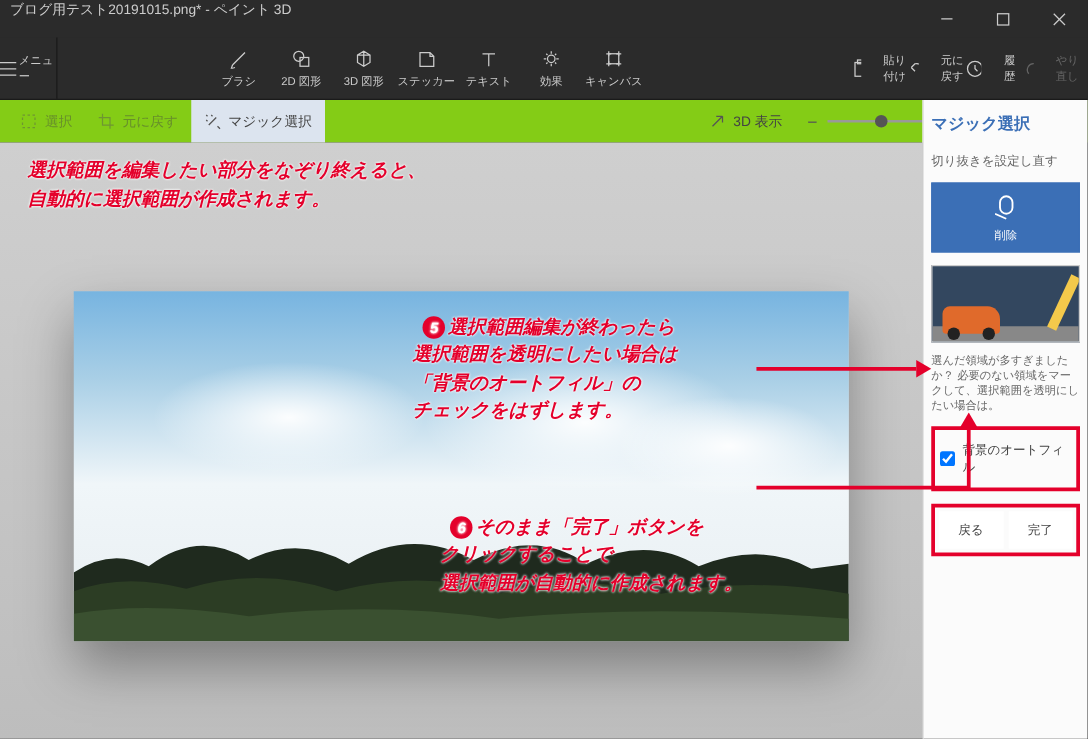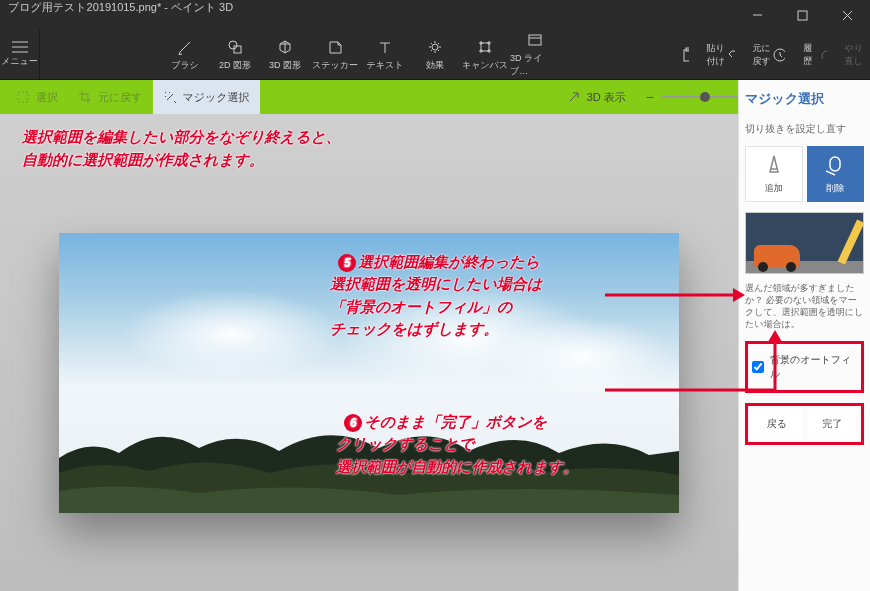--- a/index.html
+++ b/index.html
@@ -5,21 +5,21 @@
   * { margin: 0; padding: 0; box-sizing: border-box; font-family: "Yu Gothic UI", "Meiryo", sans-serif; }
   body { width: 870px; height: 591px; overflow: hidden; background: #2b2b2b; }
 
   
   .titlebar { height: 30px; background: #2b2b2b; display: flex; align-items: flex-start; color: #ccc; font-size: 11px; }
   .titlebar .title { padding-left: 8px; flex: 1; }
   .titlebar .winbtn { width: 45px; height: 30px; display: flex; align-items: center; justify-content: center; color: #ccc; }
 
   
   .ribbon { height: 50px; background: #2b2b2b; display: flex; align-items: stretch; color: #ccc; border-bottom: 1px solid #1a1a1a;}
-  .ribbon-left { width: 46px; display:flex; flex-direction:column; align-items:center; justify-content:center; gap:2px; font-size:9px; border-right:1px solid #1a1a1a;}
+  .ribbon-left { width: 46px; display:flex; flex-direction:row; align-items:center; justify-content:center; gap:2px; font-size:9px; border-right:1px solid #1a1a1a;}
   .ribbon-tools { display:flex; align-items:stretch; padding: 0 120px 0 120px; gap: 0; }
   .ribbon-tool { width: 50px; display:flex; flex-direction:column; align-items:center; justify-content:center; gap:3px; font-size:9px; }
   .ribbon-tool .ic { height:18px; display:flex; align-items:center; justify-content:center; }
   .ribbon-right { margin-left:auto; display:flex; align-items:stretch; padding-right:6px;}
   .ribbon-rbtn { width:46px; display:flex; flex-direction:row; align-items:center; justify-content:center; gap:18px; font-size:9px; }
   .ribbon-rbtn.dis { opacity: .35; }
 
   
   .secbar { height: 34px; background: #84cc16; display:flex; align-items:stretch; padding-left:6px; }
   .secbtn { display:flex; align-items:center; gap:6px; padding:0 10px; font-size:11px; color:#444; }
@@ -150,29 +150,20 @@
     </div>
     <div class="ribbon-tool">
       <div class="ic">
           <svg width="16" height="16" fill="none" stroke-width="1">
             <rect x="4" y="4" width="8" height="8"></rect>
             <path d="M4 2v4M12 2v4M4 10v4M12 10v4M2 4h4M10 4h4M2 12h4M10 12h4"></path>
           </svg>
         </div>
       <span>キャンバス</span>
     </div>
-    <div class="ribbon-tool">
-      <div class="ic">
-          <svg width="16" height="16" fill="none" stroke-width="1">
-            <rect x="2" y="3" width="12" height="10"></rect>
-            <path d="M2 6h12"></path>
-          </svg>
-        </div>
-      <span>3D ライブ…</span>
-    </div>
   </div>
   <div class="ribbon-right">
     <div class="ribbon-rbtn">
       <svg width="16" height="16" fill="none" stroke-width="1">
           <rect x="4" y="3" width="8" height="11"></rect>
           <rect x="6" y="1" width="4" height="3"></rect>
         </svg>
       <span>貼り付け</span>
     </div>
     <div class="ribbon-rbtn">
@@ -247,26 +238,20 @@
       <path d="M0 110 L0 70 Q40 55 90 68 Q150 50 210 70 Q280 52 340 72 Q410 55 470 72 Q540 58 620 72 L620 110 Z" fill="#2c3d24"></path>
       <path d="M0 110 L0 88 Q60 78 140 90 Q240 78 340 92 Q460 80 620 92 L620 110 Z" fill="#3a5030"></path>
     </svg>
   </div>
 </div>
 
 <div class="panel">
   <h3>マジック選択</h3>
   <div class="subhead">切り抜きを設定し直す</div>
   <div class="tool-row">
-    <div class="tool-card">
-      <span><svg width="18" height="22" fill="none" stroke="#888" stroke-width="1.5">
-            <path d="M9 2 5 18h8L9 2Z M6 15h6"></path>
-          </svg></span>
-      <span>追加</span>
-    </div>
     <div class="tool-card active">
       <span><svg width="18" height="22" fill="none" stroke="#fff" stroke-width="1.5">
             <rect x="4" y="3" width="10" height="14" rx="5"></rect>
             <line x="9" y1="17" x2="9" y2="21"></line>
           </svg></span>
       <span>削除</span>
     </div>
   </div>
   <div class="illus">
     <div class="road"></div>
@@ -289,21 +274,21 @@
 <div class="ann" style="left:22px; top:126px;">選択範囲を編集したい部分をなぞり終えると、
 自動的に選択範囲が作成されます。</div>
 
 <div class="ann" style="left:330px; top:228px;">
   <span class="num-badge">5</span><span style="vertical-align:top;">選択範囲編集が終わったら
 選択範囲を透明にしたい場合は
 「背景のオートフィル」の
 チェックをはずします。</span>
 </div>
 
-<div class="ann" style="left:336px; top:388px;">
+<div class="ann" style="left:352px; top:388px;">
   <span class="num-badge">6</span><span style="vertical-align:top;">そのまま「完了」ボタンを
 クリックすることで
 選択範囲が自動的に作成されます。</span>
 </div>
 
 <svg class="arrow" style="left:605px; top:270px;" width="140" height="50">
   <line x1="0" y1="25" x2="128" y2="25" stroke="#e4002b" stroke-width="3"></line>
   <polygon points="128,18 140,25 128,32" fill="#e4002b"></polygon>
 </svg>
 <svg class="arrow" style="left:605px; top:330px;" width="200" height="70">

